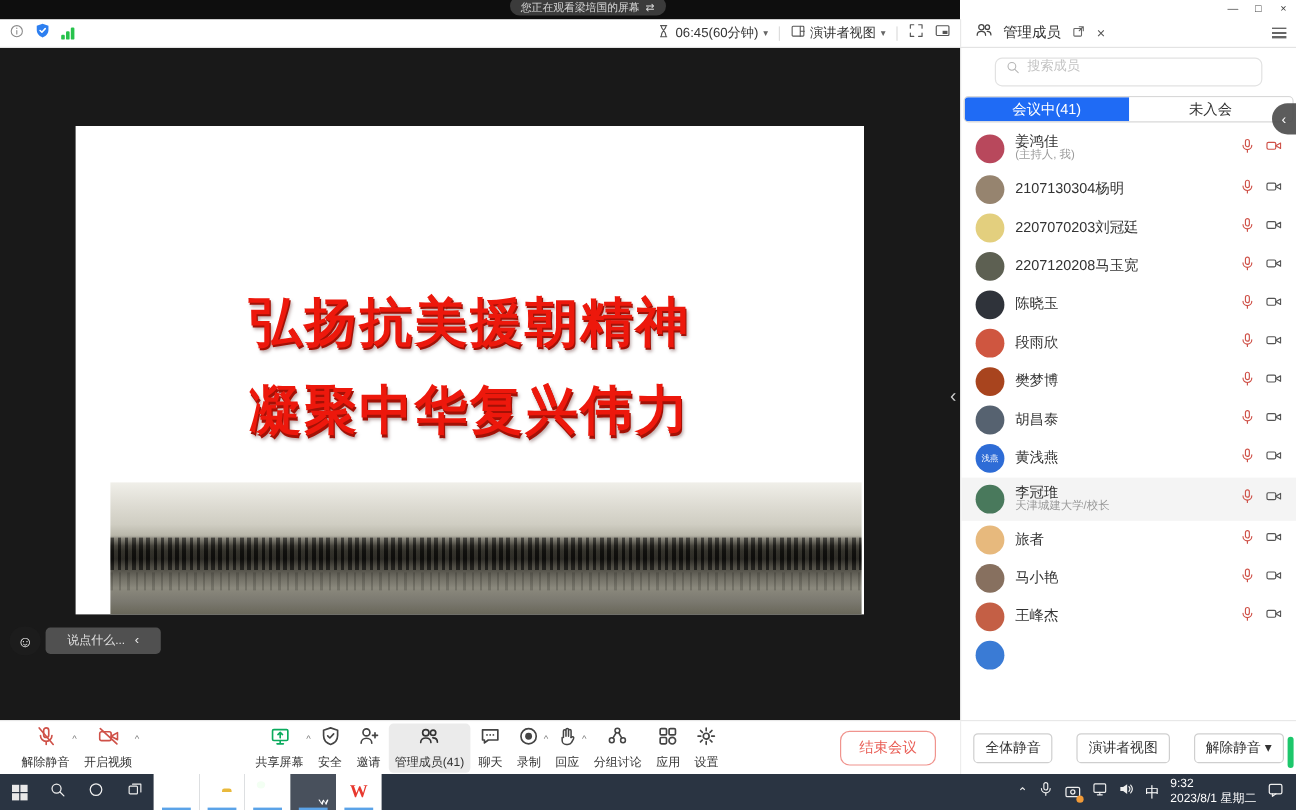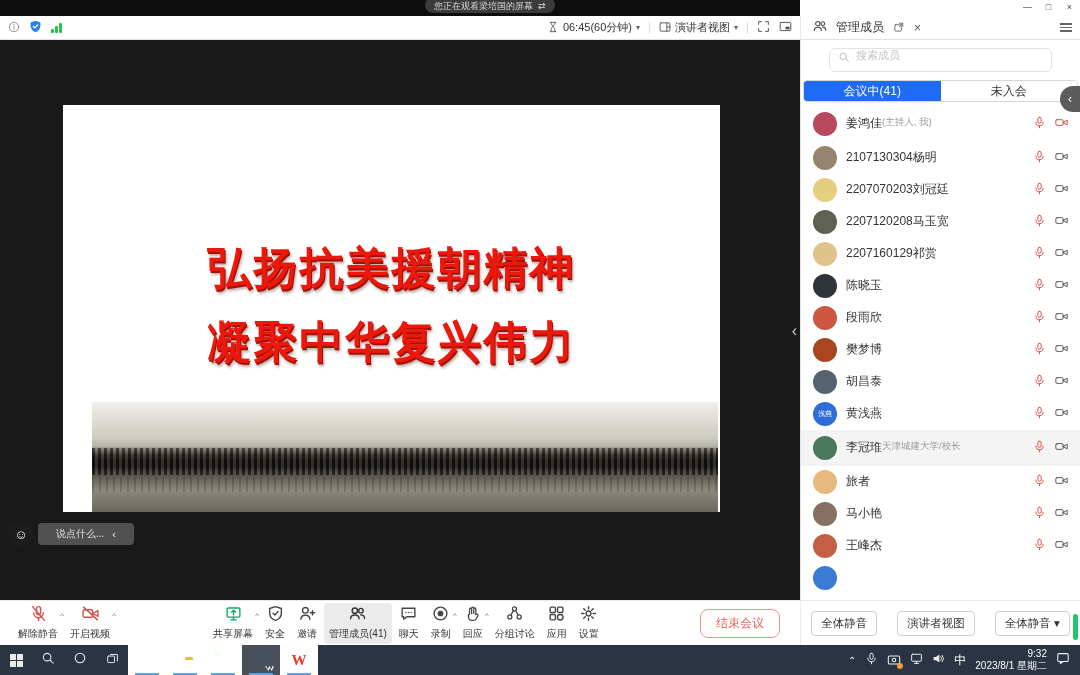--- a/index.html
+++ b/index.html
@@ -64,21 +64,21 @@
   .tab.active { background:#1f6bf5; color:#fff; }
   .panel-handle { position:absolute; right:0; top:46px; width:20px; height:26px; background:#4b4b4b; opacity:.9;
     border-radius:13px 0 0 13px; color:#fff; display:flex; align-items:center; justify-content:center; font-size:12px; z-index:5; }
   .plist { flex:1; overflow:hidden; }
   .prow { height:32px; display:flex; align-items:center; padding:0 12px; }
   .prow.tall { height:36px; }
   .prow.hl { background:#f4f4f4; }
   .avatar { width:24px; height:24px; border-radius:50%; flex:0 0 24px; margin-right:9px;
     display:flex; align-items:center; justify-content:center; overflow:hidden; }
   .avatar i { font-style:normal; color:#fff; font-size:7px; }
-  .pinfo { display:flex; flex-direction:row; line-height:1.15; min-width:0; }
+  .pinfo { display:flex; flex-direction:column; line-height:1.15; min-width:0; }
   .pname { font-size:12px; color:#333; white-space:nowrap; }
   .psub { font-size:9.5px; color:#9a9a9a; white-space:nowrap; }
   .picons { margin-left:auto; display:flex; align-items:center; gap:9px; }
 
   
   .toolbar-bottom { height:45px; display:flex; background:#fff; border-top:1px solid #e8e8e8; }
   .bt-left { width:800px; display:flex; align-items:center; padding:0 10px 0 12px; }
   .tb-item { display:flex; flex-direction:column; align-items:center; justify-content:center;
     height:41px; padding:2px 5px; margin:0 1px; border-radius:4px; position:relative; cursor:default; }
   .tb-item.active { background:#ebebeb; }
@@ -105,21 +105,21 @@
   .app-wechat { width:17px; height:17px; border-radius:5px; background:#5ecc62; position:relative; }
   .app-wechat::before { content:""; position:absolute; left:2px; top:3px; width:9px; height:7px; background:#fff; border-radius:50%; }
   .app-wechat::after { content:""; position:absolute; right:2px; bottom:3px; width:7px; height:6px; background:#f3fff3; border-radius:50%; }
   .app-meeting { width:17px; height:17px; border-radius:50%; background:radial-gradient(circle at 35% 32%, #9cc6ff, #2f7ce8 65%, #1d5fc4); position:relative; }
   .app-meeting::before { content:""; position:absolute; left:4px; top:6px; width:9px; height:5px; background:#fff; border-radius:1px;
     clip-path:polygon(0 0, 40% 100%, 55% 30%, 75% 100%, 100% 0, 85% 0, 70% 60%, 50% 0, 30% 60%, 15% 0); }
   .app-wps { color:#e8382e; font-weight:bold; font-size:15px; font-family:"Liberation Serif","DejaVu Serif",serif; }
   .tray { margin-left:auto; display:flex; align-items:center; gap:9px; padding-right:10px; }
   .tray-up { font-size:10px; color:#eee; }
   .ime { font-size:12px; color:#fff; }
-  .clock { text-align:right; font-size:10px; line-height:1.25; color:#fff; white-space:nowrap; }
+  .clock { text-align:left; font-size:10px; line-height:1.25; color:#fff; white-space:nowrap; }
   .badge { position:absolute; right:-2px; bottom:-2px; width:6px; height:6px; border-radius:50%; background:#f29b38; }
   .relico { position:relative; display:flex; }
 </style>
 </head>
 <body>
 
 <div class="app">
 
   <div class="titlebar">
     <div class="titlebar-left">
@@ -287,37 +287,20 @@
                   <path d="M3.5 7.5a4.5 4.5 0 0 0 9 0"></path>
                   <path d="M8 12.2v2.3"></path>
                 </svg></span>
               <span><svg width="13" height="13" viewBox="0 0 16 16" fill="none" stroke="#555" stroke-width="1.2" stroke-linecap="round" stroke-linejoin="round">
                   <rect x="1" y="4.5" width="9" height="7" rx="1.5"></rect>
                   <path d="M10 8l5-2.8v5.6L10 8z"></path>
                 </svg></span>
             </span>
           </div>
           <div class="prow">
-            <span class="avatar" style="background:#dfc38a"></span>
-            <span class="pinfo">
-              <span class="pname">2207160129祁赏</span>
-            </span>
-            <span class="picons">
-              <span><svg width="13" height="13" viewBox="0 0 16 16" fill="none" stroke="#cf5148" stroke-width="1.2" stroke-linecap="round" stroke-linejoin="round">
-                  <rect x="6" y="1.5" width="4" height="7.5" rx="2"></rect>
-                  <path d="M3.5 7.5a4.5 4.5 0 0 0 9 0"></path>
-                  <path d="M8 12.2v2.3"></path>
-                </svg></span>
-              <span><svg width="13" height="13" viewBox="0 0 16 16" fill="none" stroke="#555" stroke-width="1.2" stroke-linecap="round" stroke-linejoin="round">
-                  <rect x="1" y="4.5" width="9" height="7" rx="1.5"></rect>
-                  <path d="M10 8l5-2.8v5.6L10 8z"></path>
-                </svg></span>
-            </span>
-          </div>
-          <div class="prow">
             <span class="avatar" style="background:#2f333a"></span>
             <span class="pinfo">
               <span class="pname">陈晓玉</span>
             </span>
             <span class="picons">
               <span><svg width="13" height="13" viewBox="0 0 16 16" fill="none" stroke="#cf5148" stroke-width="1.2" stroke-linecap="round" stroke-linejoin="round">
                   <rect x="6" y="1.5" width="4" height="7.5" rx="2"></rect>
                   <path d="M3.5 7.5a4.5 4.5 0 0 0 9 0"></path>
                   <path d="M8 12.2v2.3"></path>
                 </svg></span>
@@ -579,21 +562,21 @@
               <path d="M8 1.6v2.1M8 12.3v2.1M1.6 8h2.1M12.3 8h2.1M3.5 3.5L5 5M11 11l1.5 1.5M12.5 3.5L11 5M5 11l-1.5 1.5"></path>
             </svg></span>
           <span class="tb-label">设置</span>
         </div>
         <button class="end-btn">结束会议</button>
       </div>
     <div class="bt-right" id="bt-right">
       <span class="green-bar"></span>
     <button class="pf-btn">全体静音</button>
         <button class="pf-btn">演讲者视图</button>
-        <button class="pf-btn">全体静音 ▾</button>
+        <button class="pf-btn">解除静音 ▾</button>
       </div>
   </div>
 
   <div class="taskbar">
     <div class="tk-btn">
       <span class="winlogo">
           <b></b>
           <b></b>
           <b></b>
           <b></b>

